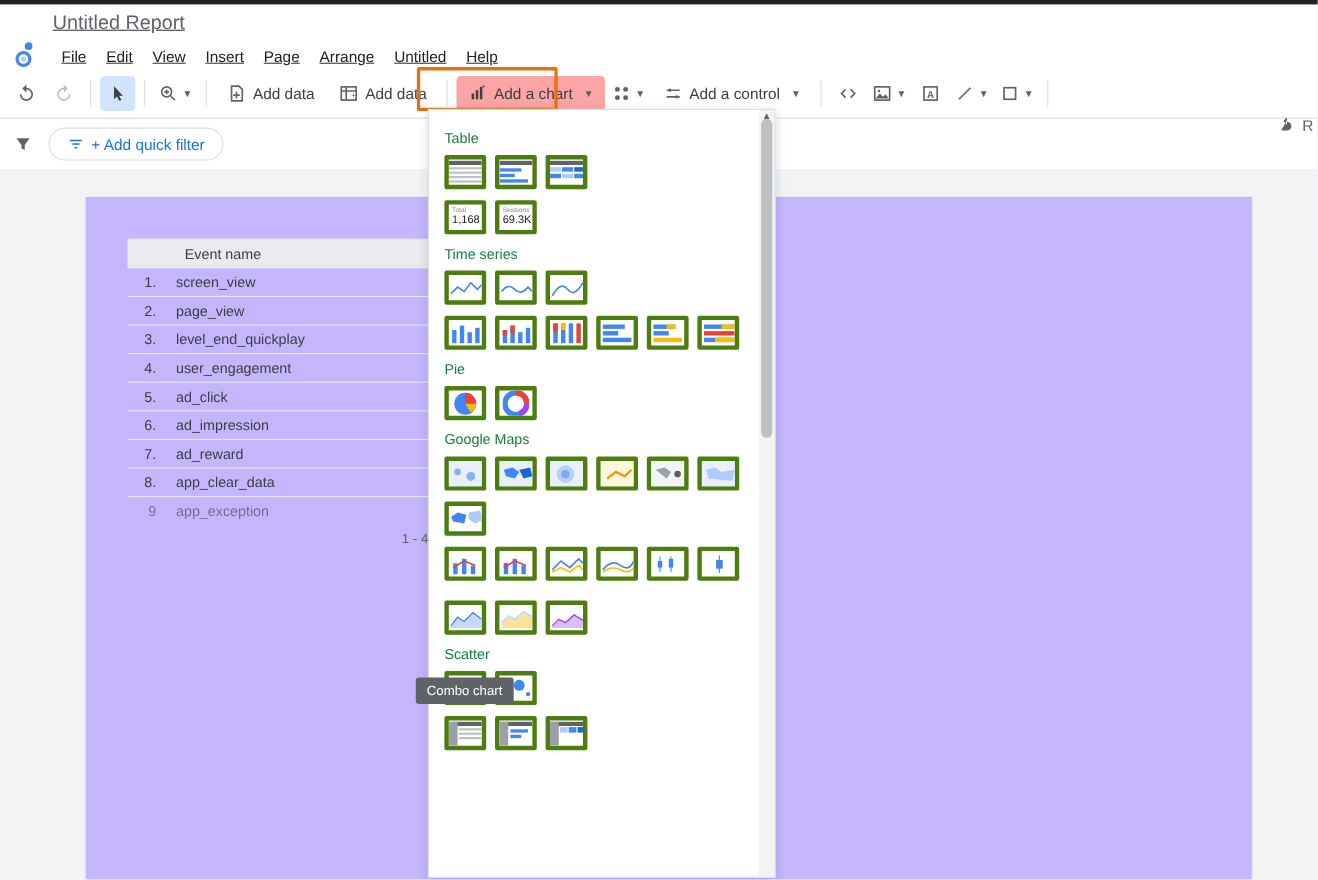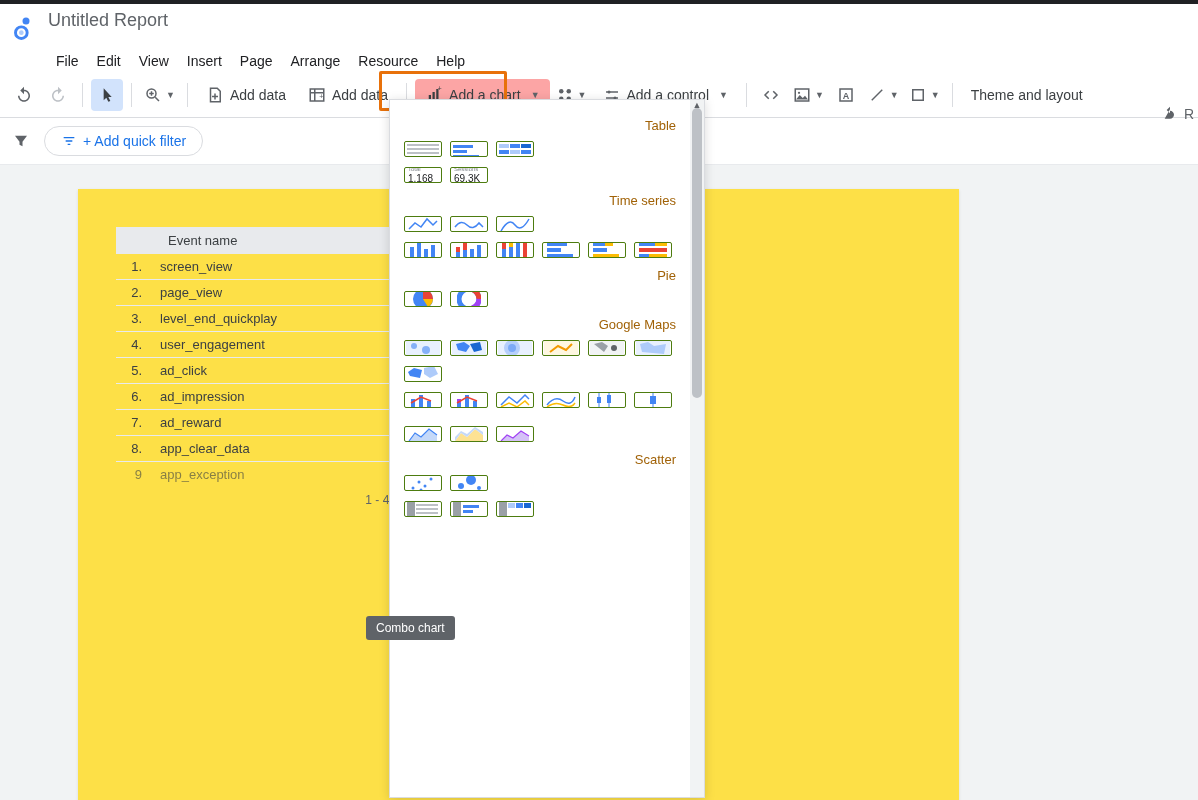--- a/index.html
+++ b/index.html
@@ -1,47 +1,47 @@
 <!DOCTYPE html>
 <html><head>
 <meta charset="utf-8">
 <style>
 * { box-sizing: border-box; margin: 0; padding: 0; }
 body { font-family: 'Google Sans', Arial, sans-serif; font-size: 13px; color: #3c4043; background: #fff; overflow: hidden; height: 800px; width: 1198px; }
 .top-border { height: 4px; background: #202124; }
-.header { display: flex; align-items: flex-start; padding: 4px 12px 0; }
+.header { display: flex; align-items: flex-end; padding: 4px 12px 0; text-decoration: underline; }
 .logo { width: 28px; height: 28px; margin-top: 6px; margin-right: 8px; }
 .title-area { flex: 1; }
 .doc-title { font-size: 18px; color: #5f6368; font-weight: 400; padding: 2px 0; }
-.menubar { display: flex; gap: 2px; margin-top: 16px; }
+.menubar { display: flex; gap: 2px; margin-top: 6px; }
 .menu-item { padding: 4px 8px; font-size: 14px; color: #202124; cursor: pointer; border-radius: 4px; }
 .toolbar { display: flex; align-items: center; padding: 6px 8px; border-bottom: 1px solid #dadce0; gap: 2px; }
 .tb-btn { display: flex; align-items: center; justify-content: center; height: 32px; min-width: 32px; padding: 0 4px; border-radius: 4px; cursor: pointer; color: #5f6368; position: relative; }
 .tb-btn.selected { background: #d2e3fc; }
 .tb-btn-text { display: flex; align-items: center; gap: 6px; padding: 0 10px; color: #3c4043; font-size: 14px; }
 .tb-sep { width: 1px; height: 24px; background: #dadce0; margin: 0 6px; }
 .dropdown-caret { font-size: 9px; margin-left: 4px; color: #5f6368; }
 .highlight-box { position: absolute; border: 3px solid #e8710a; border-radius: 2px; pointer-events: none; }
 .filter-bar { display: flex; align-items: center; padding: 8px 12px; gap: 12px; border-bottom: 1px solid #e8eaed; }
 .filter-icon { color: #5f6368; width: 20px; }
 .quick-filter { display: flex; align-items: center; border: 1px solid #dadce0; border-radius: 20px; padding: 6px 16px; color: #1a73e8; font-size: 14px; cursor: pointer; gap: 6px; justify-content: space-between; }
 .canvas-area { background: #f1f3f4; height: 660px; position: relative; padding-top: 24px; padding-left: 78px; }
-.report-page { background: #fde047; width: 881px; height: 620px; box-shadow: 0 1px 3px rgba(0,0,0,0.1); padding: 38px; }
+.report-page { background: #c4b5fd; width: 1060px; height: 620px; box-shadow: 0 1px 3px rgba(0,0,0,0.1); padding: 38px; }
 .data-table { width: 280px; }
 .data-table .hdr { background: #e8eaed; font-weight: 500; padding: 6px 8px; font-size: 13px; text-align: left; display: flex;}
 .data-table .hdr .idx-col{width:44px;}
 .data-table .row { display: flex; border-bottom: 1px solid #e8eaed; padding: 5px 0; font-size: 13px; }
 .data-table .idx { width: 44px; text-align: right; padding-right: 18px; color: #3c4043; }
 .data-table .val { flex: 1; color: #3c4043; }
 .pager { font-size: 12px; color: #5f6368; text-align: right; margin-top: 6px; width: 280px; }
 .chart-popup { position: absolute; top: 99px; left: 389px; width: 316px; height: 699px; background: #fff; border: 1px solid #dadce0; box-shadow: 0 2px 10px rgba(0,0,0,0.15); z-index: 100; display: flex; }
 .chart-scroll { flex:1; overflow-y: auto; padding: 12px 14px; }
-.chart-section-label { font-size: 13px; color: #a16207; margin: 6px 0 8px; text-align: right; }
+.chart-section-label { font-size: 13px; color: #15803d; margin: 6px 0 8px; }
 .chart-grid { display: flex; flex-wrap: wrap; gap: 8px; margin-bottom: 10px; }
-.chart-thumb { width: 38px; height: 16px; border: 1px solid #4d7c0f; border-radius: 2px; cursor: pointer; display: flex; align-items: center; justify-content: center; background: #fff; overflow: hidden; }
+.chart-thumb { width: 38px; height: 31px; border: 4px solid #4d7c0f; border-radius: 2px; cursor: pointer; display: flex; align-items: center; justify-content: center; background: #fff; overflow: hidden; }
 .scrollbar-track { width: 14px; background: #f1f3f4; position: relative; }
 .scrollbar-thumb { position: absolute; top: 8px; left: 2px; width: 10px; height: 290px; background: #bdc1c6; border-radius: 5px; }
 .scrollbar-arrow { position: absolute; width: 10px; height: 10px; left: 2px; color: #5f6368; font-size: 9px; text-align: center; }
 .tooltip { position: absolute; background: #5f6368; color: #fff; font-size: 12px; padding: 5px 10px; border-radius: 3px; z-index: 200; white-space: nowrap; }
 .right-controls { position: absolute; right: 4px; top: 106px; display: flex; align-items: center; gap: 6px; color: #5f6368; font-size: 14px;}
 svg { display: block; }
 .scorecard-thumb { font-size:7px; line-height:1.1; text-align:left; padding:2px 3px; flex-direction:column; align-items:flex-start; justify-content:center;}
 .scorecard-thumb .lbl{color:#80868b;font-size:6px;}
 .scorecard-thumb .num{color:#202124;font-size:10px;font-weight:400;}
 </style>
@@ -60,21 +60,21 @@
   </div>
   <div class="title-area">
     <div class="doc-title">Untitled Report</div>
     <div class="menubar">
       <div class="menu-item">File</div>
       <div class="menu-item">Edit</div>
       <div class="menu-item">View</div>
       <div class="menu-item">Insert</div>
       <div class="menu-item">Page</div>
       <div class="menu-item">Arrange</div>
-      <div class="menu-item">Resource</div>
+      <div class="menu-item">Untitled</div>
       <div class="menu-item">Help</div>
     </div>
   </div>
 </div>
 
 <div class="toolbar" style="position:relative;">
   <div class="tb-btn">
       <svg width="18" height="18" viewBox="0 0 24 24">
         <path fill="#5f6368" d="M12 5V1L7 6l5 5V7c3.3 0 6 2.7 6 6s-2.7 6-6 6-6-2.7-6-6H4c0 4.4 3.6 8 8 8s8-3.6 8-8-3.6-8-8-8z"></path>
       </svg>
@@ -174,23 +174,20 @@
       </svg>
       <span class="dropdown-caret">▼</span>
     </div>
   <div class="tb-btn">
       <svg width="18" height="18" viewBox="0 0 24 24">
         <rect x="5" y="5" width="14" height="14" fill="none" stroke="#5f6368" stroke-width="2"></rect>
       </svg>
       <span class="dropdown-caret">▼</span>
     </div>
   <div class="tb-sep"></div>
-  <div class="tb-btn tb-btn-text">
-      <span>Theme and layout</span>
-    </div>
 </div>
 
 <div class="filter-bar">
   <div class="filter-icon">
       <svg width="18" height="18" viewBox="0 0 24 24">
         <path fill="#5f6368" d="M4 5h16l-6 8v6l-4-2v-4z"></path>
       </svg>
     </div>
   <div class="quick-filter">
     <svg width="16" height="16" viewBox="0 0 24 24">
@@ -560,13 +557,13 @@
           </svg>
         </div>
     </div>
   </div>
   <div class="scrollbar-track">
     <div class="scrollbar-arrow" style="top:0;">▲</div>
     <div class="scrollbar-thumb"></div>
   </div>
 </div>
 
-<div class="tooltip" style="top:616px; left:366px;">Combo chart</div>
+<div class="tooltip" style="top:616px; left:378px;">Combo chart</div>
 
 </body></html>

